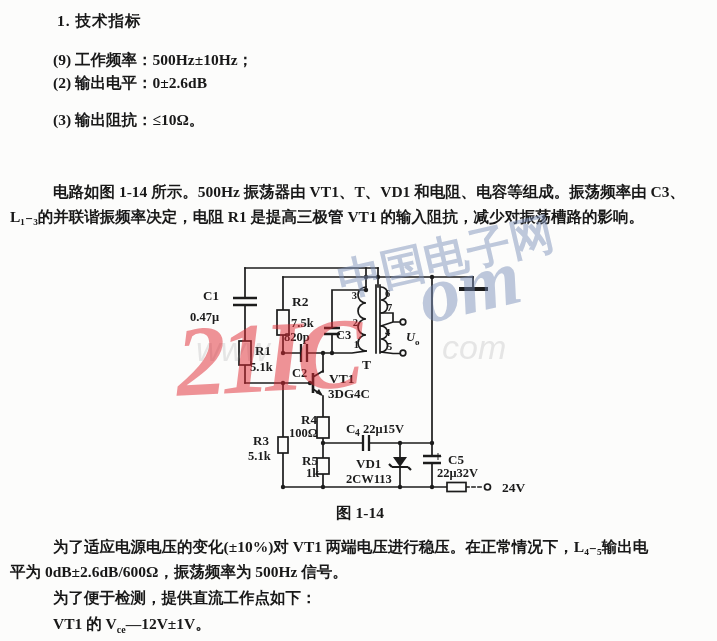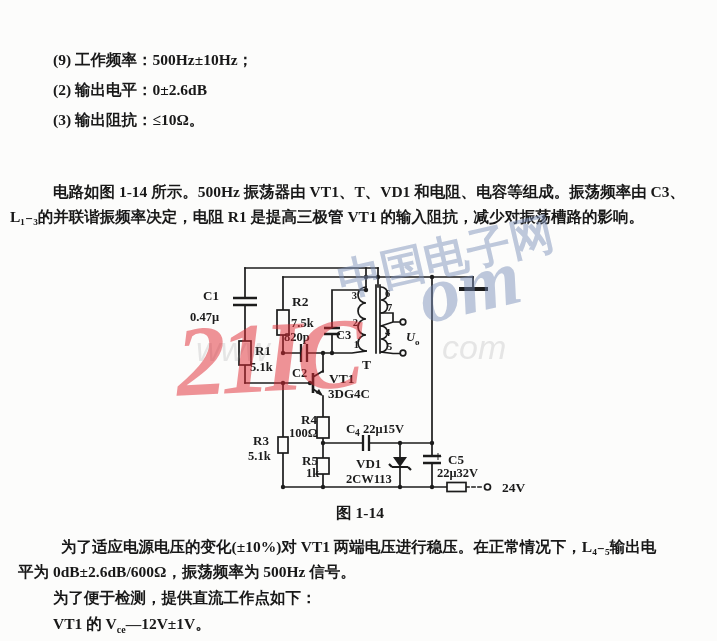--- a/index.html
+++ b/index.html
@@ -33,32 +33,33 @@
   .wm-om{left:418px;top:246px;font-size:80px;font-weight:bold;font-style:italic;
     color:rgba(112,136,180,0.45);transform:rotate(-13deg);line-height:1;}
   .wm-ghost{font-size:34px;font-style:italic;color:rgba(150,150,150,0.22);
     font-family:"Liberation Sans",sans-serif;line-height:1;}
 </style>
 </head>
 <body>
 
 <div class="page">
 
+  <div class="tblock heading" style="left:57px;top:8px;">1. 技术指标</div>
   <div class="tblock" style="left:53px;top:47px;">(9) 工作频率：500Hz±10Hz；</div>
-  <div class="tblock" style="left:53px;top:77px;">(2) 输出电平：0±2.6dB</div>
+  <div class="tblock" style="left:53px;top:70px;">(2) 输出电平：0±2.6dB</div>
   <div class="tblock" style="left:53px;top:107px;">(3) 输出阻抗：≤10Ω。</div>
 
   <div class="tblock para" style="left:10px;top:179px;">
     <div class="ln indent">电路如图 1-14 所示。500Hz 振荡器由 VT1、T、VD1 和电阻、电容等组成。振荡频率由 C3、</div>
     <div class="ln">L₁₋₃的并联谐振频率决定，电阻 R1 是提高三极管 VT1 的输入阻抗，减少对振荡槽路的影响。</div>
   </div>
 
   <div class="tblock caption" style="left:290px;top:500px;">图 1-14</div>
 
-  <div class="tblock para" style="left:10px;top:534px;margin-left:8px;">
+  <div class="tblock para" style="left:10px;top:534px;">
     <div class="ln indent">为了适应电源电压的变化(±10%)对 VT1 两端电压进行稳压。在正常情况下，L₄₋₅输出电</div>
     <div class="ln">平为 0dB±2.6dB/600Ω，振荡频率为 500Hz 信号。</div>
   </div>
 
   <div class="tblock" style="left:53px;top:585px;">为了便于检测，提供直流工作点如下：</div>
 
   <div class="tblock" style="left:53px;top:611px;">
     <span>VT1 的 V</span><sub class="vsub">ce</sub><span>—12V±1V。</span>
   </div>
 

